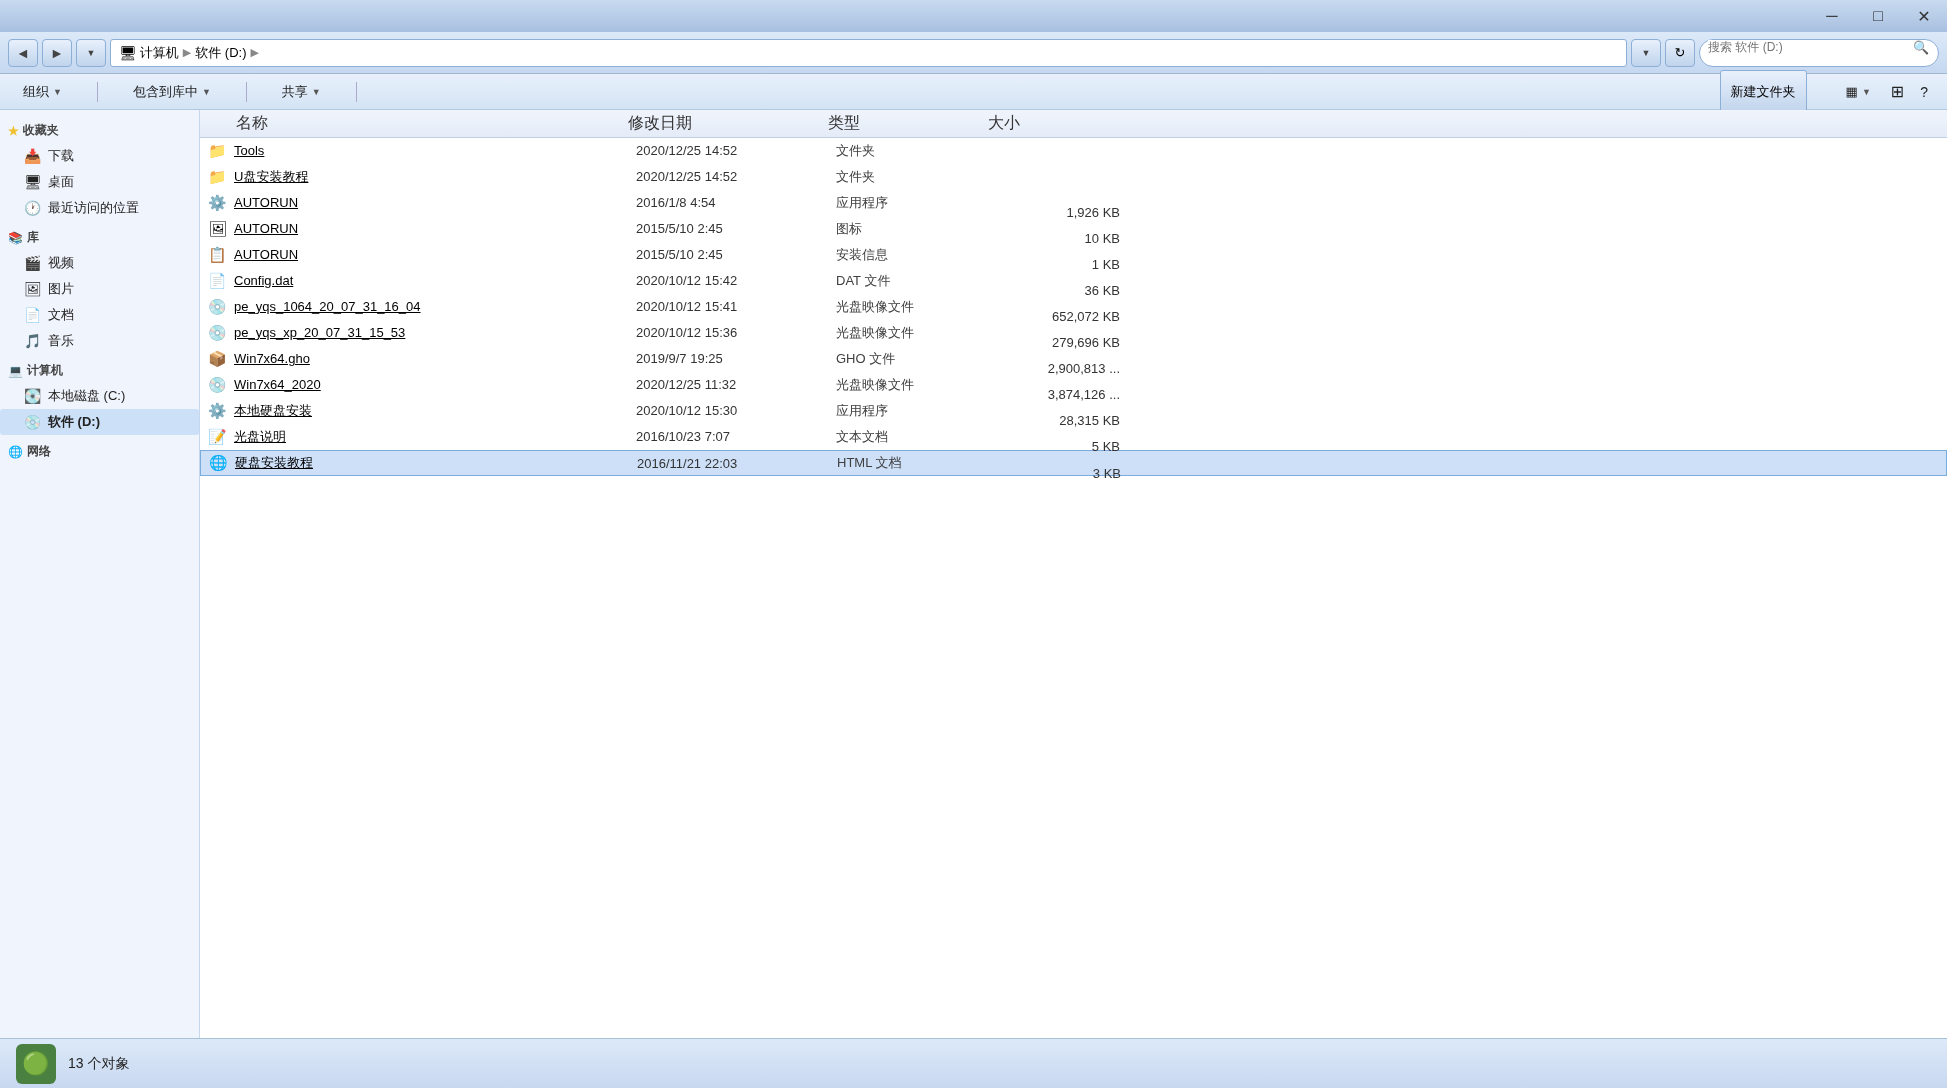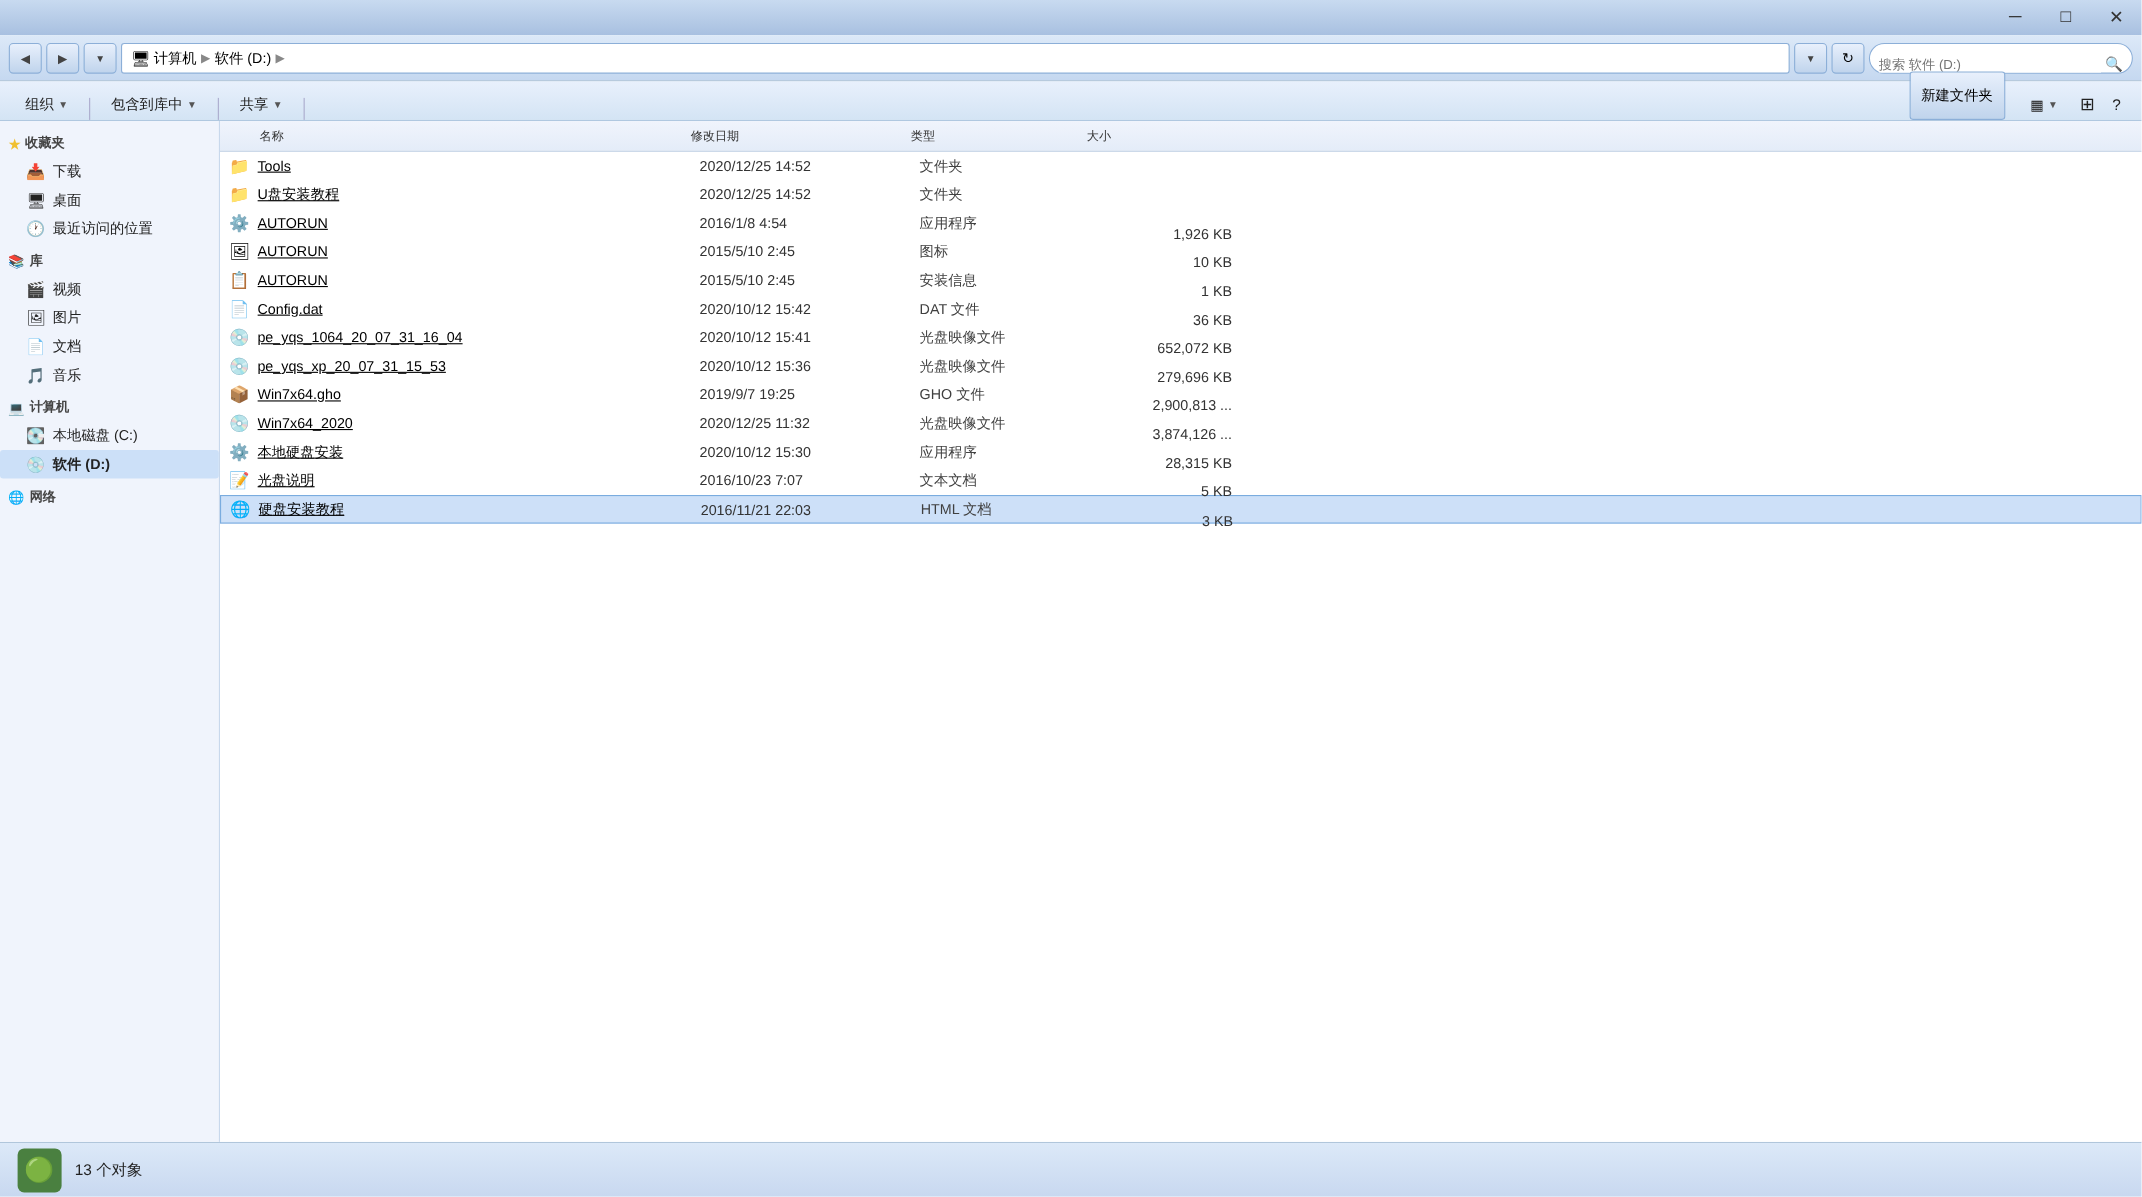--- a/index.html
+++ b/index.html
@@ -83,43 +83,43 @@
       align-items: center;
       justify-content: center;
       cursor: pointer;
     }
     .search-bar {
       width: 240px;
       height: 28px;
       border: 1px solid #8cafd8;
       border-radius: 14px;
       display: flex;
-      align-items: flex-end;
+      align-items: flex-start;
       padding: 0 8px;
       background: white;
       gap: 4px;
     }
     .search-bar input {
       border: none;
       outline: none;
       font-size: 12px;
       flex: 1;
       color: #999;
       font-family: inherit;
     }
 
     
     .toolbar {
       height: 36px;
       background: linear-gradient(to bottom, #e8f0fc, #d4e4f4);
       border-bottom: 1px solid #b0c8e0;
       display: flex;
-      align-items: flex-end;
-      padding: 0 12px;
-      gap: 4px;
+      align-items: center;
+      padding: 14px 12px;
+      gap: 20px;
     }
     .toolbar-btn {
       height: 28px;
       padding: 0 10px;
       border: 1px solid transparent;
       border-radius: 3px;
       background: transparent;
       cursor: pointer;
       font-size: 13px;
       font-family: inherit;
@@ -213,21 +213,21 @@
       background: white;
     }
 
     
     .col-header {
       display: flex;
       background: linear-gradient(to bottom, #f0f4fc, #e4ecf8);
       border-bottom: 1px solid #c0d0e4;
       height: 28px;
       align-items: center;
-      font-size: 11px;
+      font-size: 16px;
       color: #333;
       padding-left: 28px;
     }
     .col-name { flex: 0 0 400px; padding: 0 8px; }
     .col-date { flex: 0 0 200px; }
     .col-type { flex: 0 0 160px; }
     .col-size { flex: 0 0 140px; }
 
     
     .file-list {

